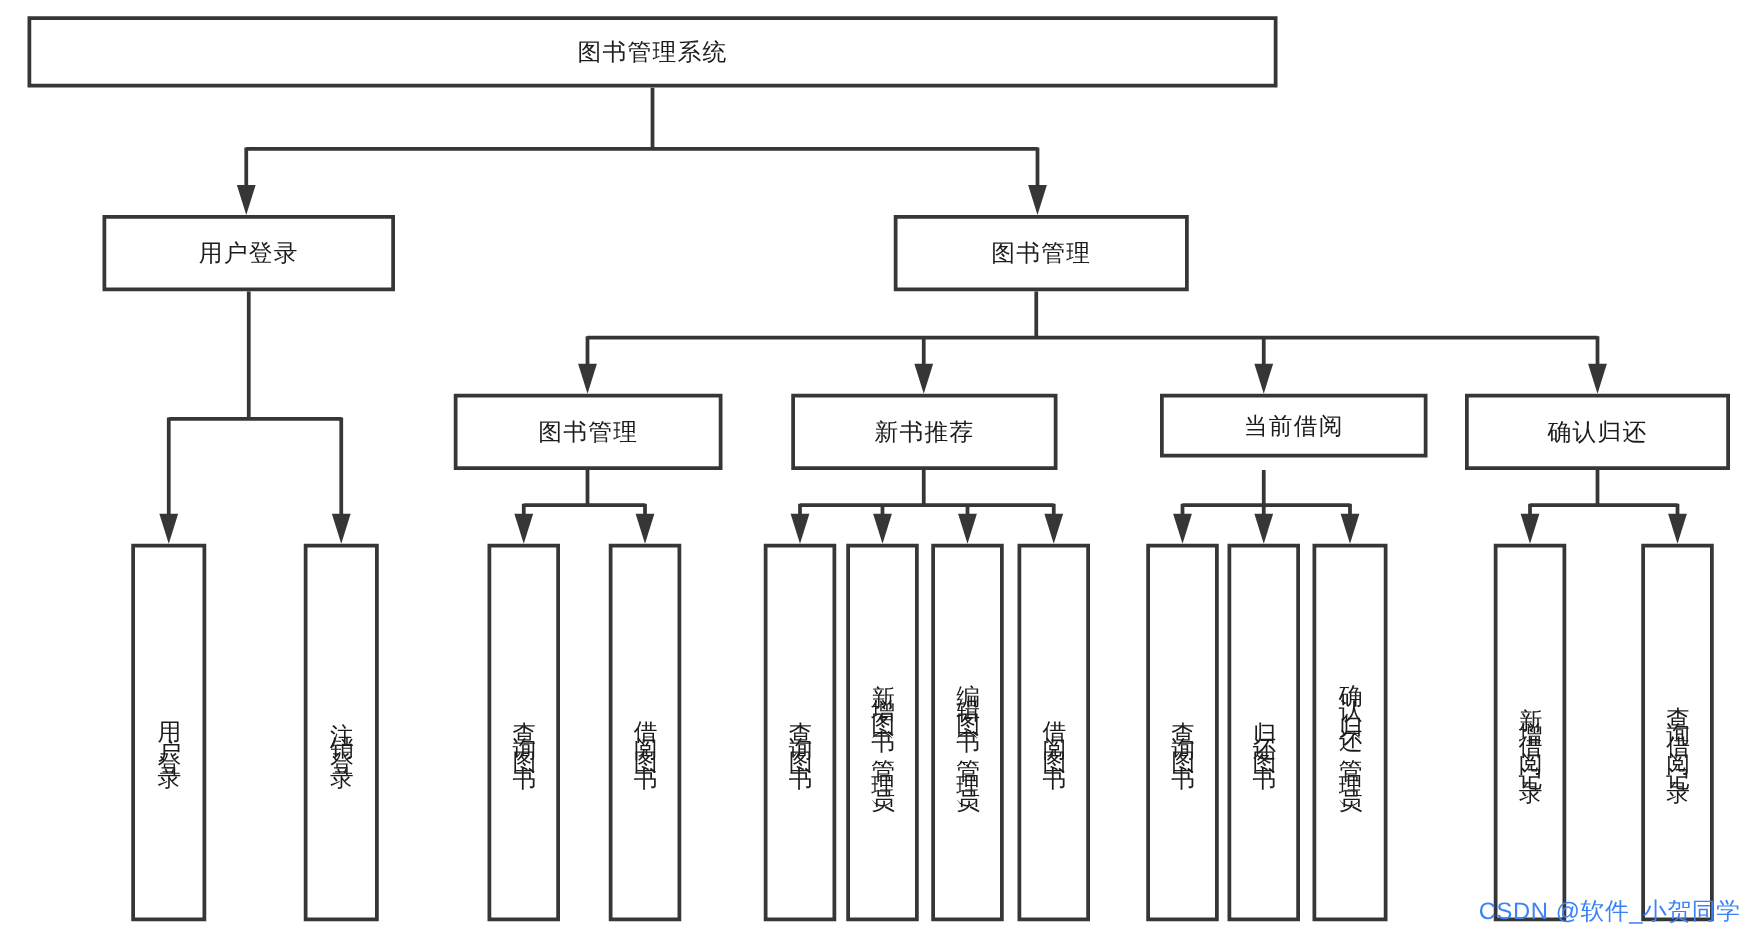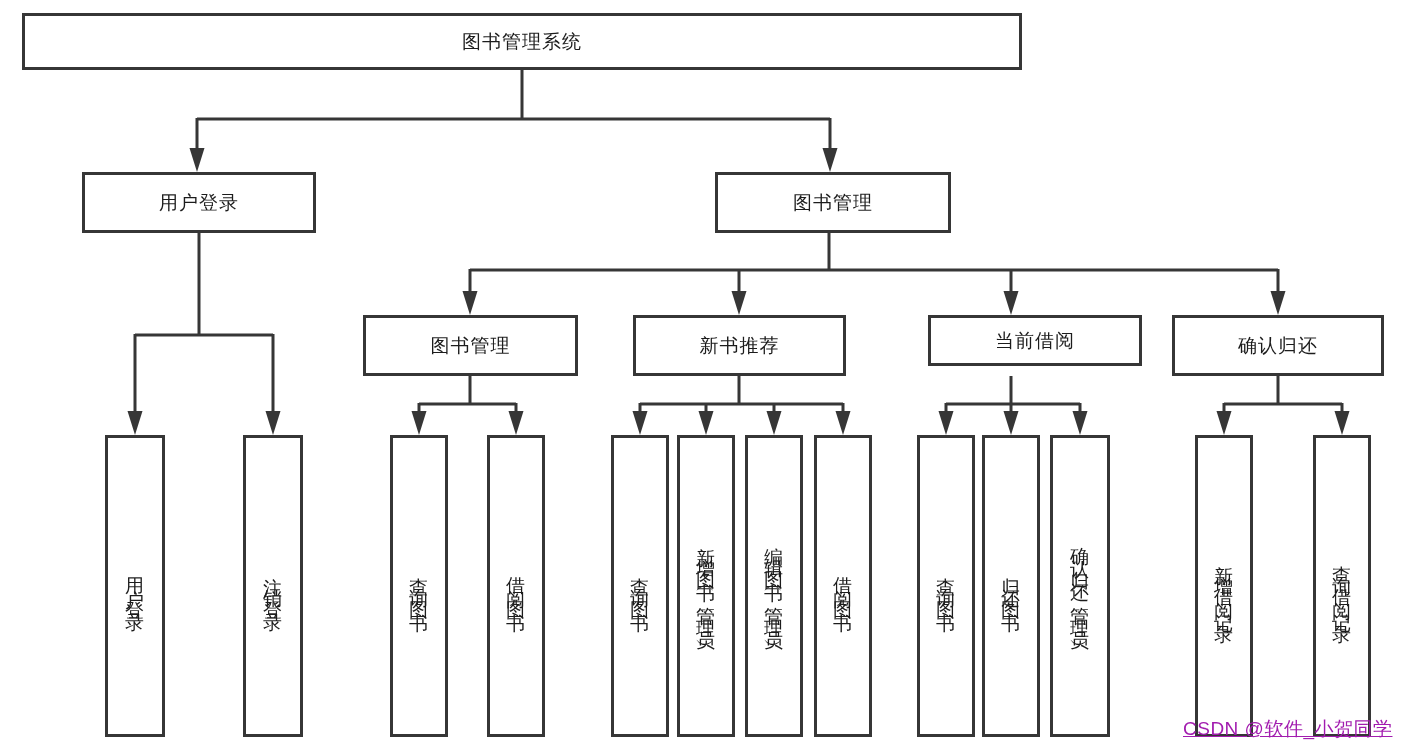--- a/index.html
+++ b/index.html
@@ -38,25 +38,24 @@
     text-orientation: mixed;
     letter-spacing: 12px;
     line-height: 1;
     white-space: nowrap;
   }
   .watermark {
     position: absolute;
     left: 1183px;
     top: 716px;
     font-size: 19px;
-    color: #a21caf;
+    color: #3b82f6;
     letter-spacing: 0.5px;
     white-space: nowrap;
     z-index: 5;
-    text-decoration: underline;
   }
 </style>
 </head>
 <body>
 
 <div class="stage">
 
   <svg class="connectors" viewBox="0 0 1405 747" xmlns="http://www.w3.org/2000/svg" aria-hidden="true">
     <g stroke="#363636" stroke-width="3" fill="none">
 

